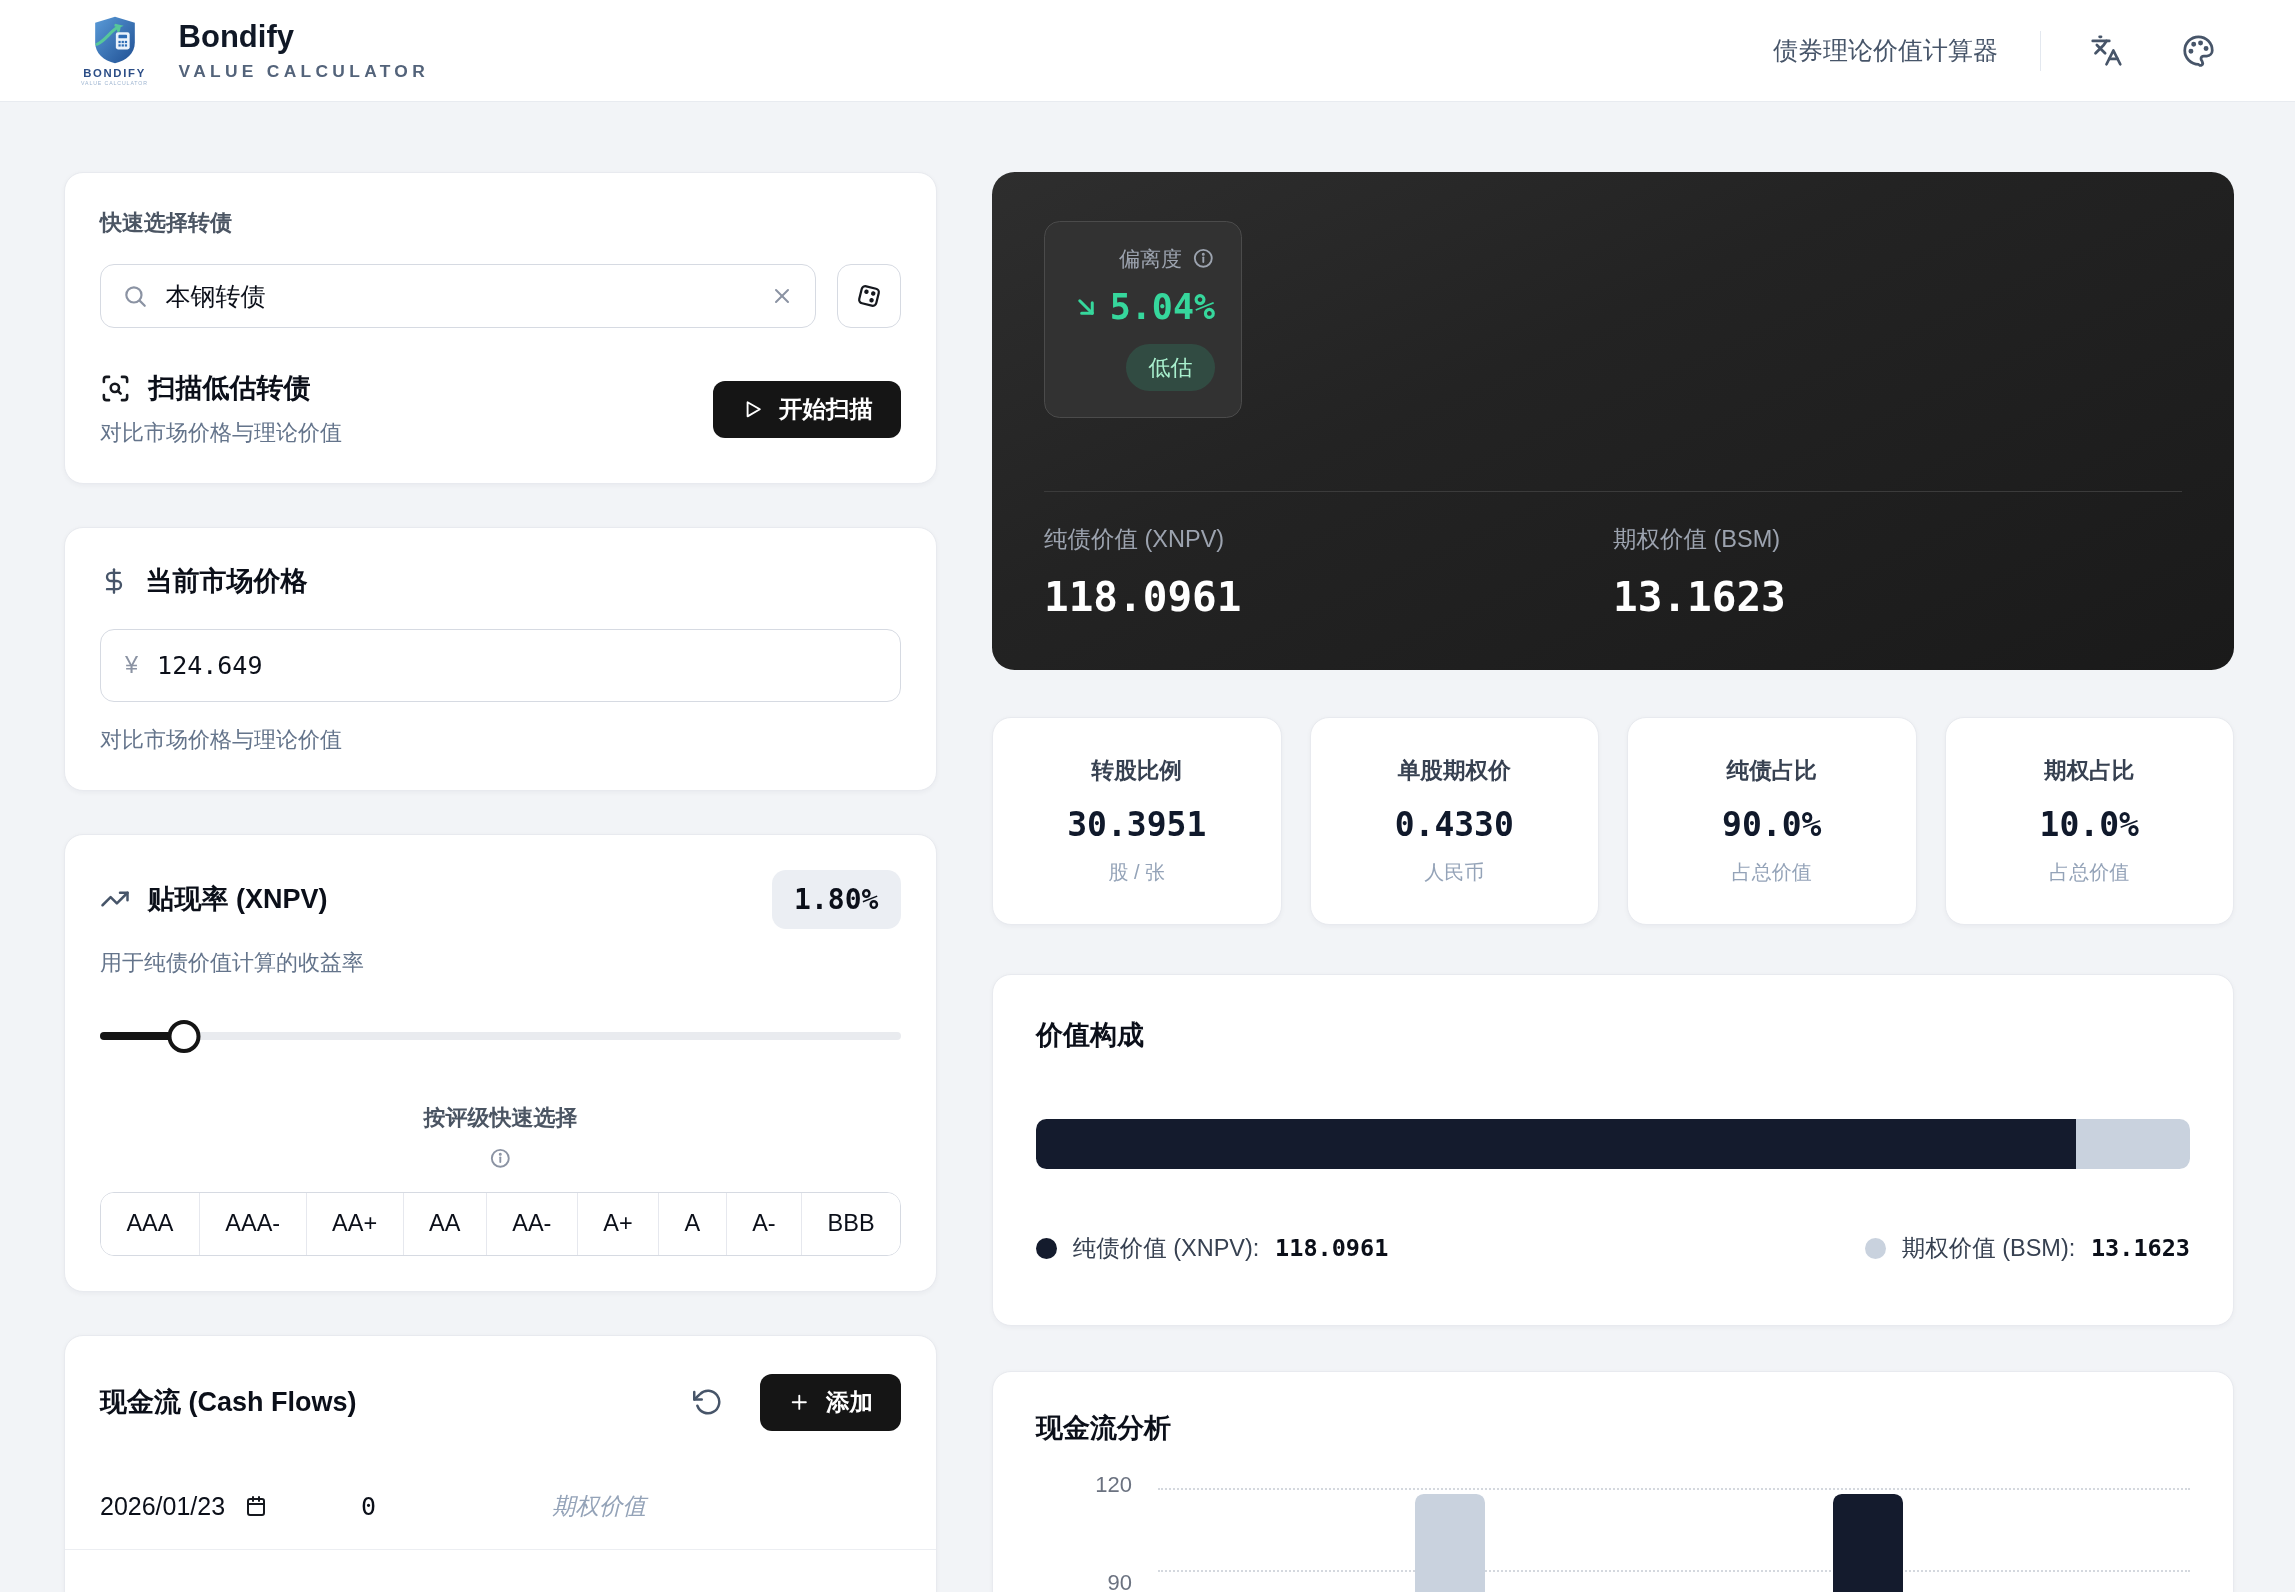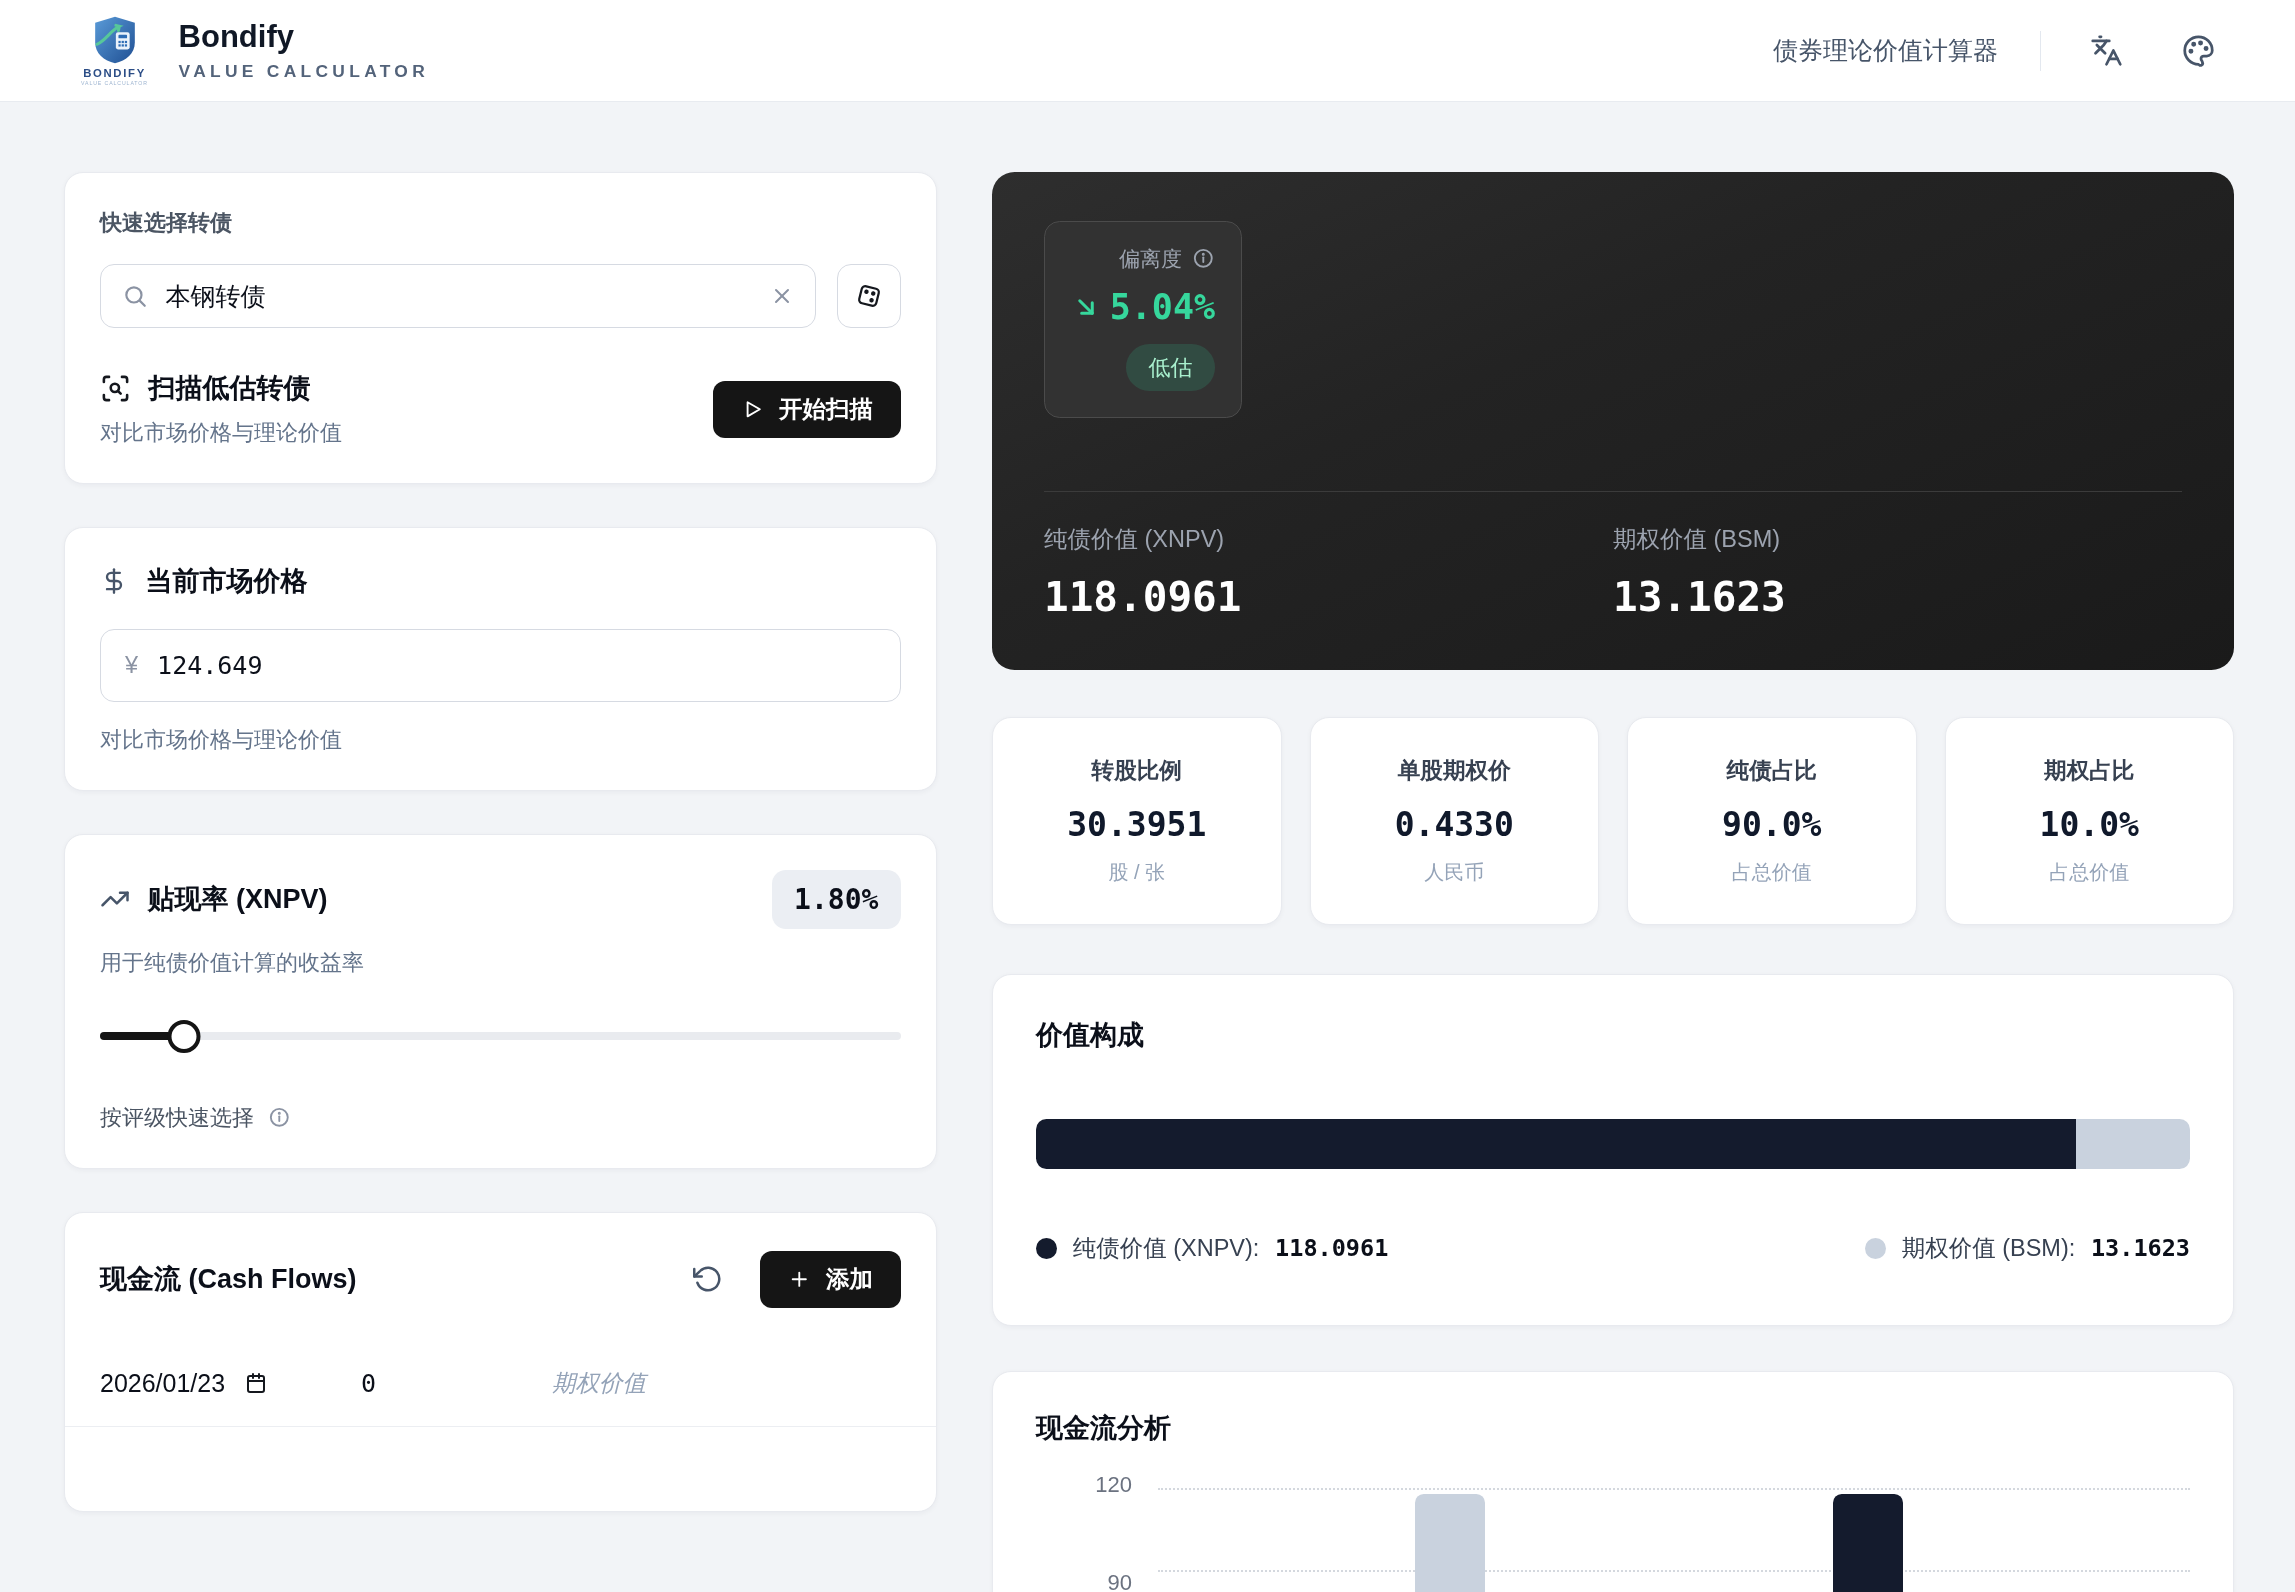--- a/index.html
+++ b/index.html
@@ -78,21 +78,21 @@
   .rate-head { display:flex; justify-content:space-between; align-items:center; }
   .rate-pill { background:#ebeef3; border-radius:14px; padding:13px 22.6px; font-size:28px; font-weight:700; color:#0b0f19; }
   .rate-sub { margin-top:19px; font-size:22px; color:#64748b; }
   .slider { margin-top:42px; position:relative; height:33px; display:flex; align-items:center; cursor:pointer; }
   .slider-track { height:8.7px; border-radius:5.2px; background:#e9ebef; width:100%; }
   .slider-fill { position:absolute; left:0; width:10.5%; height:8.7px; border-radius:5.2px; background:#141414; }
   .slider-thumb {
     position:absolute; left:10.5%; transform:translateX(-50%);
     width:33px; height:33px; border-radius:50%; background:#fff; border:4.3px solid #141414;
   }
-  .rating-label-row { margin-top:50px; display:flex; gap:14px; align-items:center; font-size:22px; font-weight:400; color:#4b5563; }
+  .rating-label-row { margin-top:50px; display:flex; gap:14px; align-items:center; font-size:22px; font-weight:700; color:#4b5563;flex-direction:column; }
   .rating-group { margin-top:22.6px; display:flex; border:1.3px solid #d6dae2; border-radius:14px; overflow:hidden; background:#fff; }
   .rating-btn {
     flex:1 1 auto; text-align:center; padding:17.4px 0; font-size:23.5px; color:#0b0f19;
     background:#fff; border:none; border-left:0.9px solid #e6e8ee; cursor:pointer; font-family:inherit;
   }
   .rating-btn:first-child { border-left:none; }
 
   
   .cf-card { padding:0; overflow:hidden; }
   .cf-head { padding:38px 35px 33px; display:flex; align-items:center; justify-content:space-between; }
@@ -310,20 +310,31 @@
         <div class="slider-thumb"></div>
       </div>
       <div class="rating-label-row">
         <span>按评级快速选择</span>
         <svg class="icon-grey" width="22.6" height="22.6" viewBox="0 0 24 24" fill="none" stroke="currentColor" stroke-width="2" stroke-linecap="round">
           <circle cx="12" cy="12" r="9"></circle>
             <line x1="12" y1="11" x2="12" y2="16"></line>
             <circle cx="12" cy="7.8" r="0.6" fill="currentColor"></circle>
         </svg>
       </div>
+      <div class="rating-group">
+        <button class="rating-btn">AAA</button>
+        <button class="rating-btn">AAA-</button>
+        <button class="rating-btn">AA+</button>
+        <button class="rating-btn">AA</button>
+        <button class="rating-btn">AA-</button>
+        <button class="rating-btn">A+</button>
+        <button class="rating-btn">A</button>
+        <button class="rating-btn">A-</button>
+        <button class="rating-btn">BBB</button>
+      </div>
     </section>
 
     <section class="card cf-card">
       <div class="cf-head">
         <div class="cf-title">现金流 (Cash Flows)</div>
         <div class="cf-actions">
           <button class="reset-btn">
             <svg width="30" height="30" viewBox="0 0 24 24" fill="none" stroke="currentColor" stroke-width="2" stroke-linecap="round" stroke-linejoin="round">
               <polyline points="1 4 1 10 7 10"></polyline>
                 <path d="M3.51 15a9 9 0 1 0 2.13-9.36L1 10"></path>

